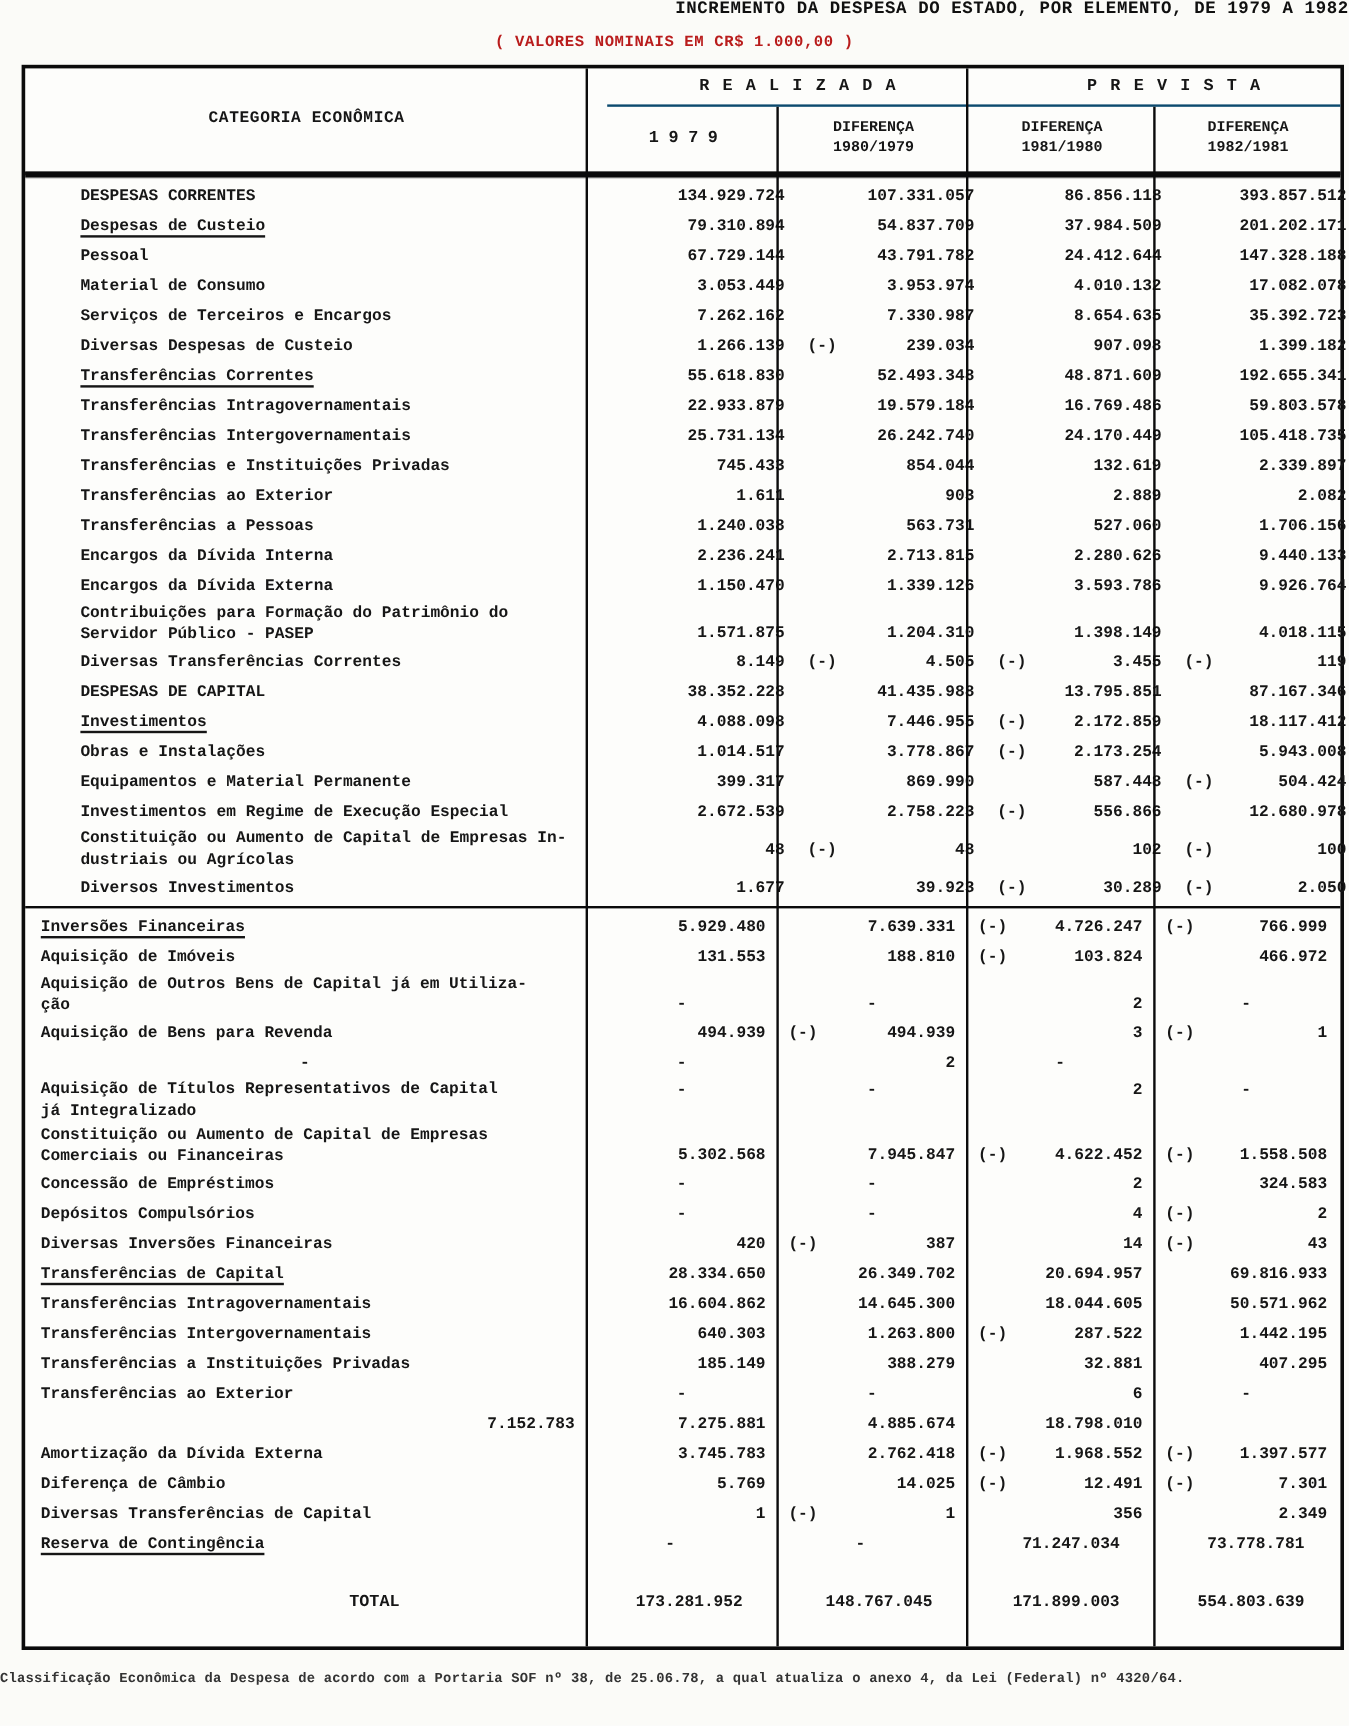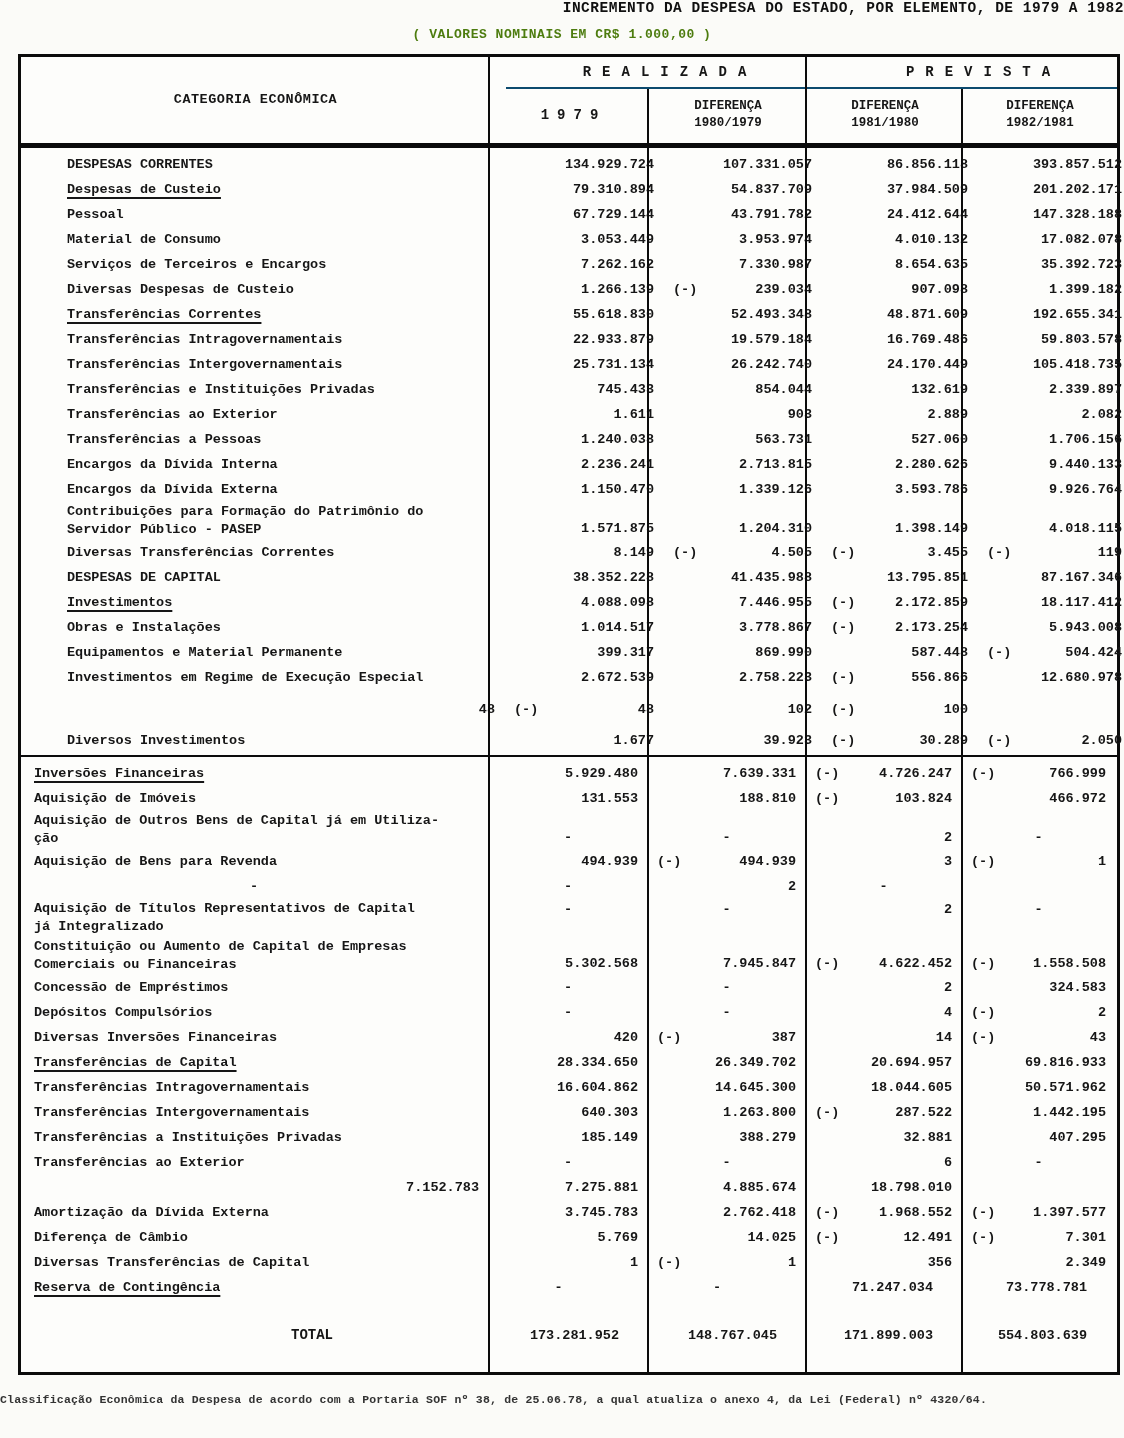--- a/index.html
+++ b/index.html
@@ -11,21 +11,21 @@
     font-weight:bold;
     overflow:hidden;
   }
   .page{position:relative;width:1124px;height:1438px;}
   .title{
     text-align:right;
     font-size:14.5px;letter-spacing:0.5px;color:#101010;
   }
   .subtitle{
     margin-top:11px;text-align:center;
-    font-size:13px;letter-spacing:0.5px;color:#4d7c0f;
+    font-size:13px;letter-spacing:0.5px;color:#b91c1c;
   }
   .table{
     position:relative;
     width:1096px;margin:12px 0 0 18px;
     border:3px solid #0b0b0b;
     background:#fdfdfb;
   }
   
   .vline{position:absolute;width:2px;background:#0b0b0b;bottom:0;z-index:2;}
   .v-cat{left:467px;top:0;}
@@ -551,20 +551,24 @@
     <div class="num">
             <span class="sign">(-)</span>
             <span class="val">556.866</span>
           </div>
     <div class="num">
             <span class="sign"></span>
             <span class="val">12.680.978</span>
           </div>
   </div>
         <div class="row two">
+    <div class="lab">
+            <span class="l1">Constituição ou Aumento de Capital de Empresas In-</span>
+            <span class="l2">dustriais ou Agrícolas</span>
+          </div>
     <div class="num">
             <span class="sign"></span>
             <span class="val">48</span>
           </div>
     <div class="num">
             <span class="sign">(-)</span>
             <span class="val">48</span>
           </div>
     <div class="num">
             <span class="sign"></span>

